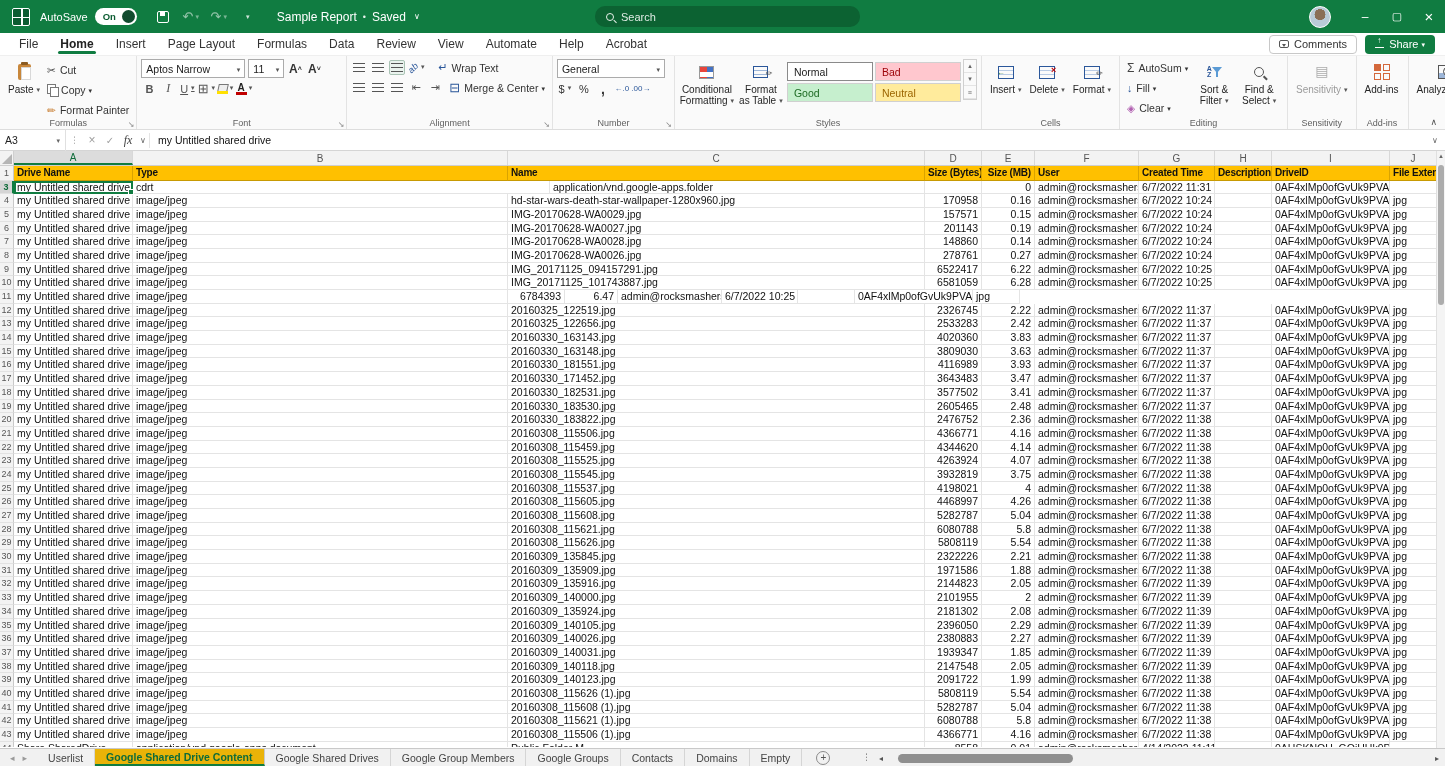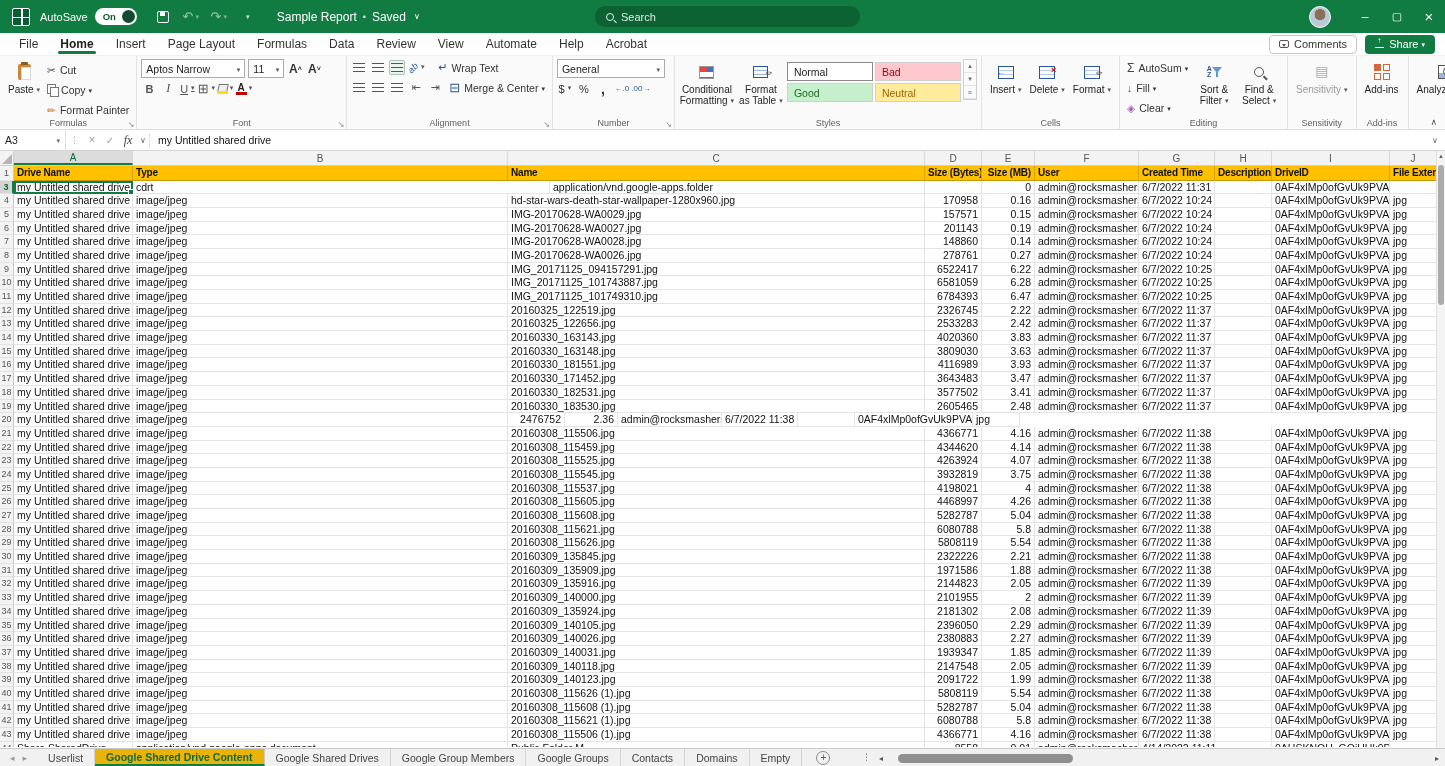--- a/index.html
+++ b/index.html
@@ -649,21 +649,20 @@
           <div class="cell a5" style="width: 104px;">admin@rocksmashers.cc</div>
           <div class="cell a6" style="width: 76px;">6/7/2022 10:25</div>
           <div class="cell a7" style="width: 57px;"></div>
           <div class="cell a8" style="width: 118px;">0AF4xlMp0ofGvUk9PVA</div>
           <div class="cell a9" style="width: 47px;">jpg</div>
         </div>
         <div class="grow">
           <div class="rnum">11</div>
           <div class="cell a0" style="width: 119px;">my Untitled shared drive</div>
           <div class="cell a1" style="width: 375px;">image/jpeg</div>
-          <div class="cell a2" style="width: 417px;">IMG_20171125_101749310.jpg</div>
           <div class="cell a3" style="width: 57px;">6784393</div>
           <div class="cell a4" style="width: 53px;">6.47</div>
           <div class="cell a5" style="width: 104px;">admin@rocksmashers.cc</div>
           <div class="cell a6" style="width: 76px;">6/7/2022 10:25</div>
           <div class="cell a7" style="width: 57px;"></div>
           <div class="cell a8" style="width: 118px;">0AF4xlMp0ofGvUk9PVA</div>
           <div class="cell a9" style="width: 47px;">jpg</div>
         </div>
         <div class="grow">
           <div class="rnum">12</div>
@@ -766,20 +765,21 @@
           <div class="cell a5" style="width: 104px;">admin@rocksmashers.cc</div>
           <div class="cell a6" style="width: 76px;">6/7/2022 11:37</div>
           <div class="cell a7" style="width: 57px;"></div>
           <div class="cell a8" style="width: 118px;">0AF4xlMp0ofGvUk9PVA</div>
           <div class="cell a9" style="width: 47px;">jpg</div>
         </div>
         <div class="grow">
           <div class="rnum">20</div>
           <div class="cell a0" style="width: 119px;">my Untitled shared drive</div>
           <div class="cell a1" style="width: 375px;">image/jpeg</div>
+          <div class="cell a2" style="width: 417px;">20160330_183822.jpg</div>
           <div class="cell a3" style="width: 57px;">2476752</div>
           <div class="cell a4" style="width: 53px;">2.36</div>
           <div class="cell a5" style="width: 104px;">admin@rocksmashers.cc</div>
           <div class="cell a6" style="width: 76px;">6/7/2022 11:38</div>
           <div class="cell a7" style="width: 57px;"></div>
           <div class="cell a8" style="width: 118px;">0AF4xlMp0ofGvUk9PVA</div>
           <div class="cell a9" style="width: 47px;">jpg</div>
         </div>
         <div class="grow">
           <div class="rnum">21</div>

